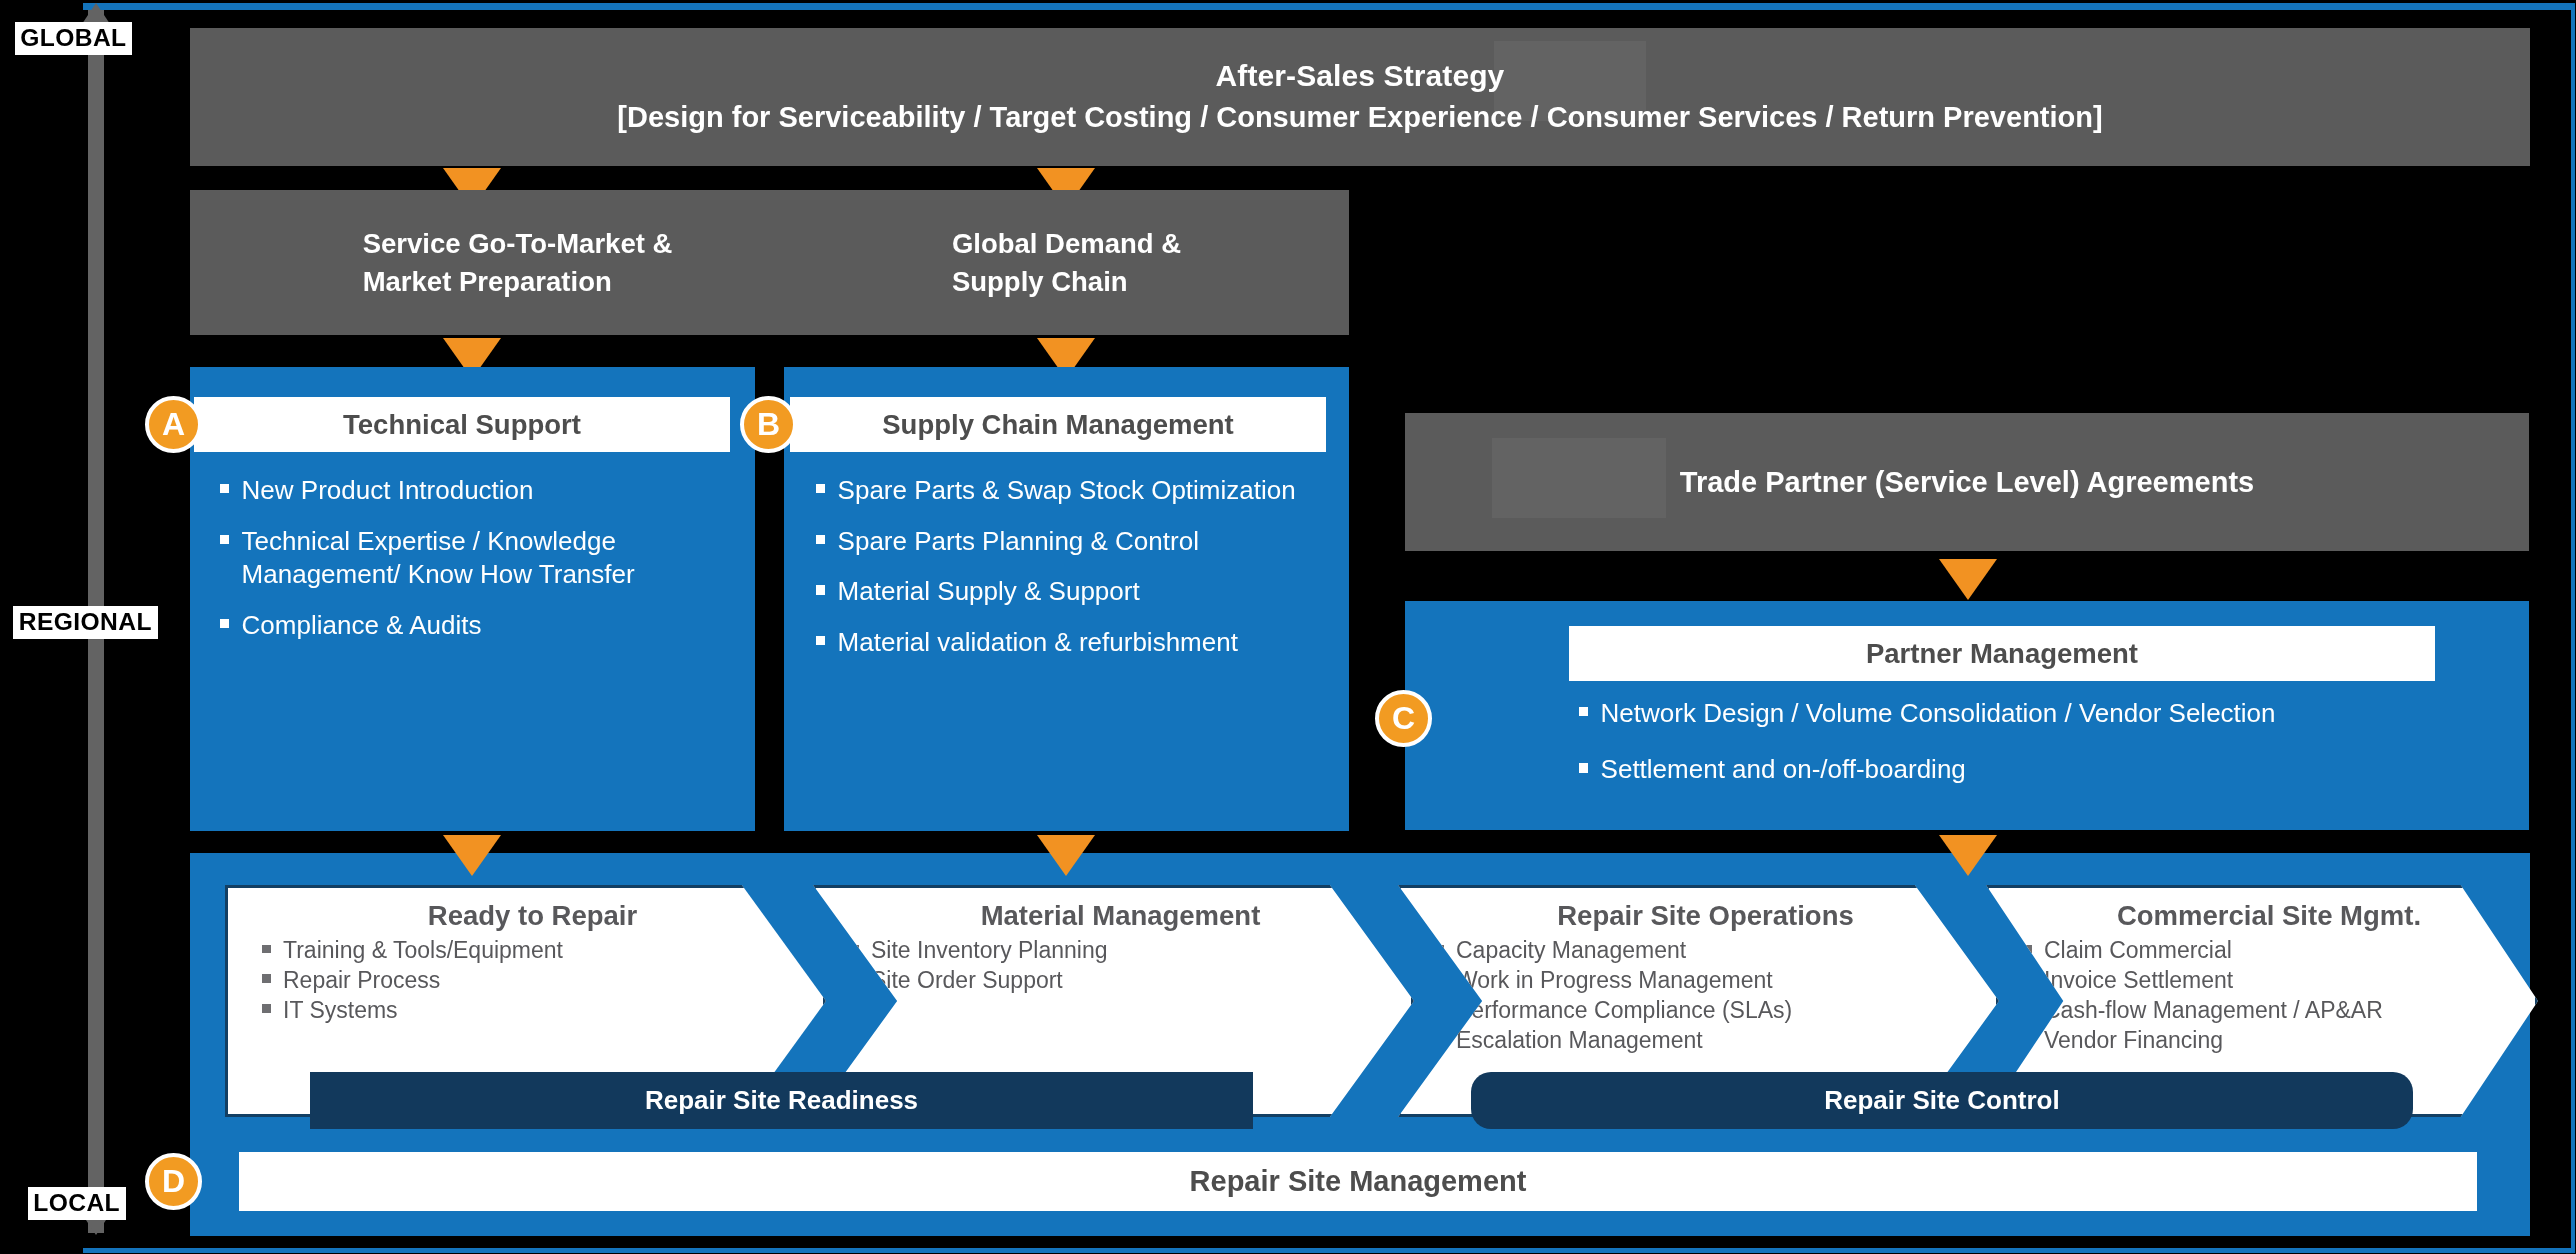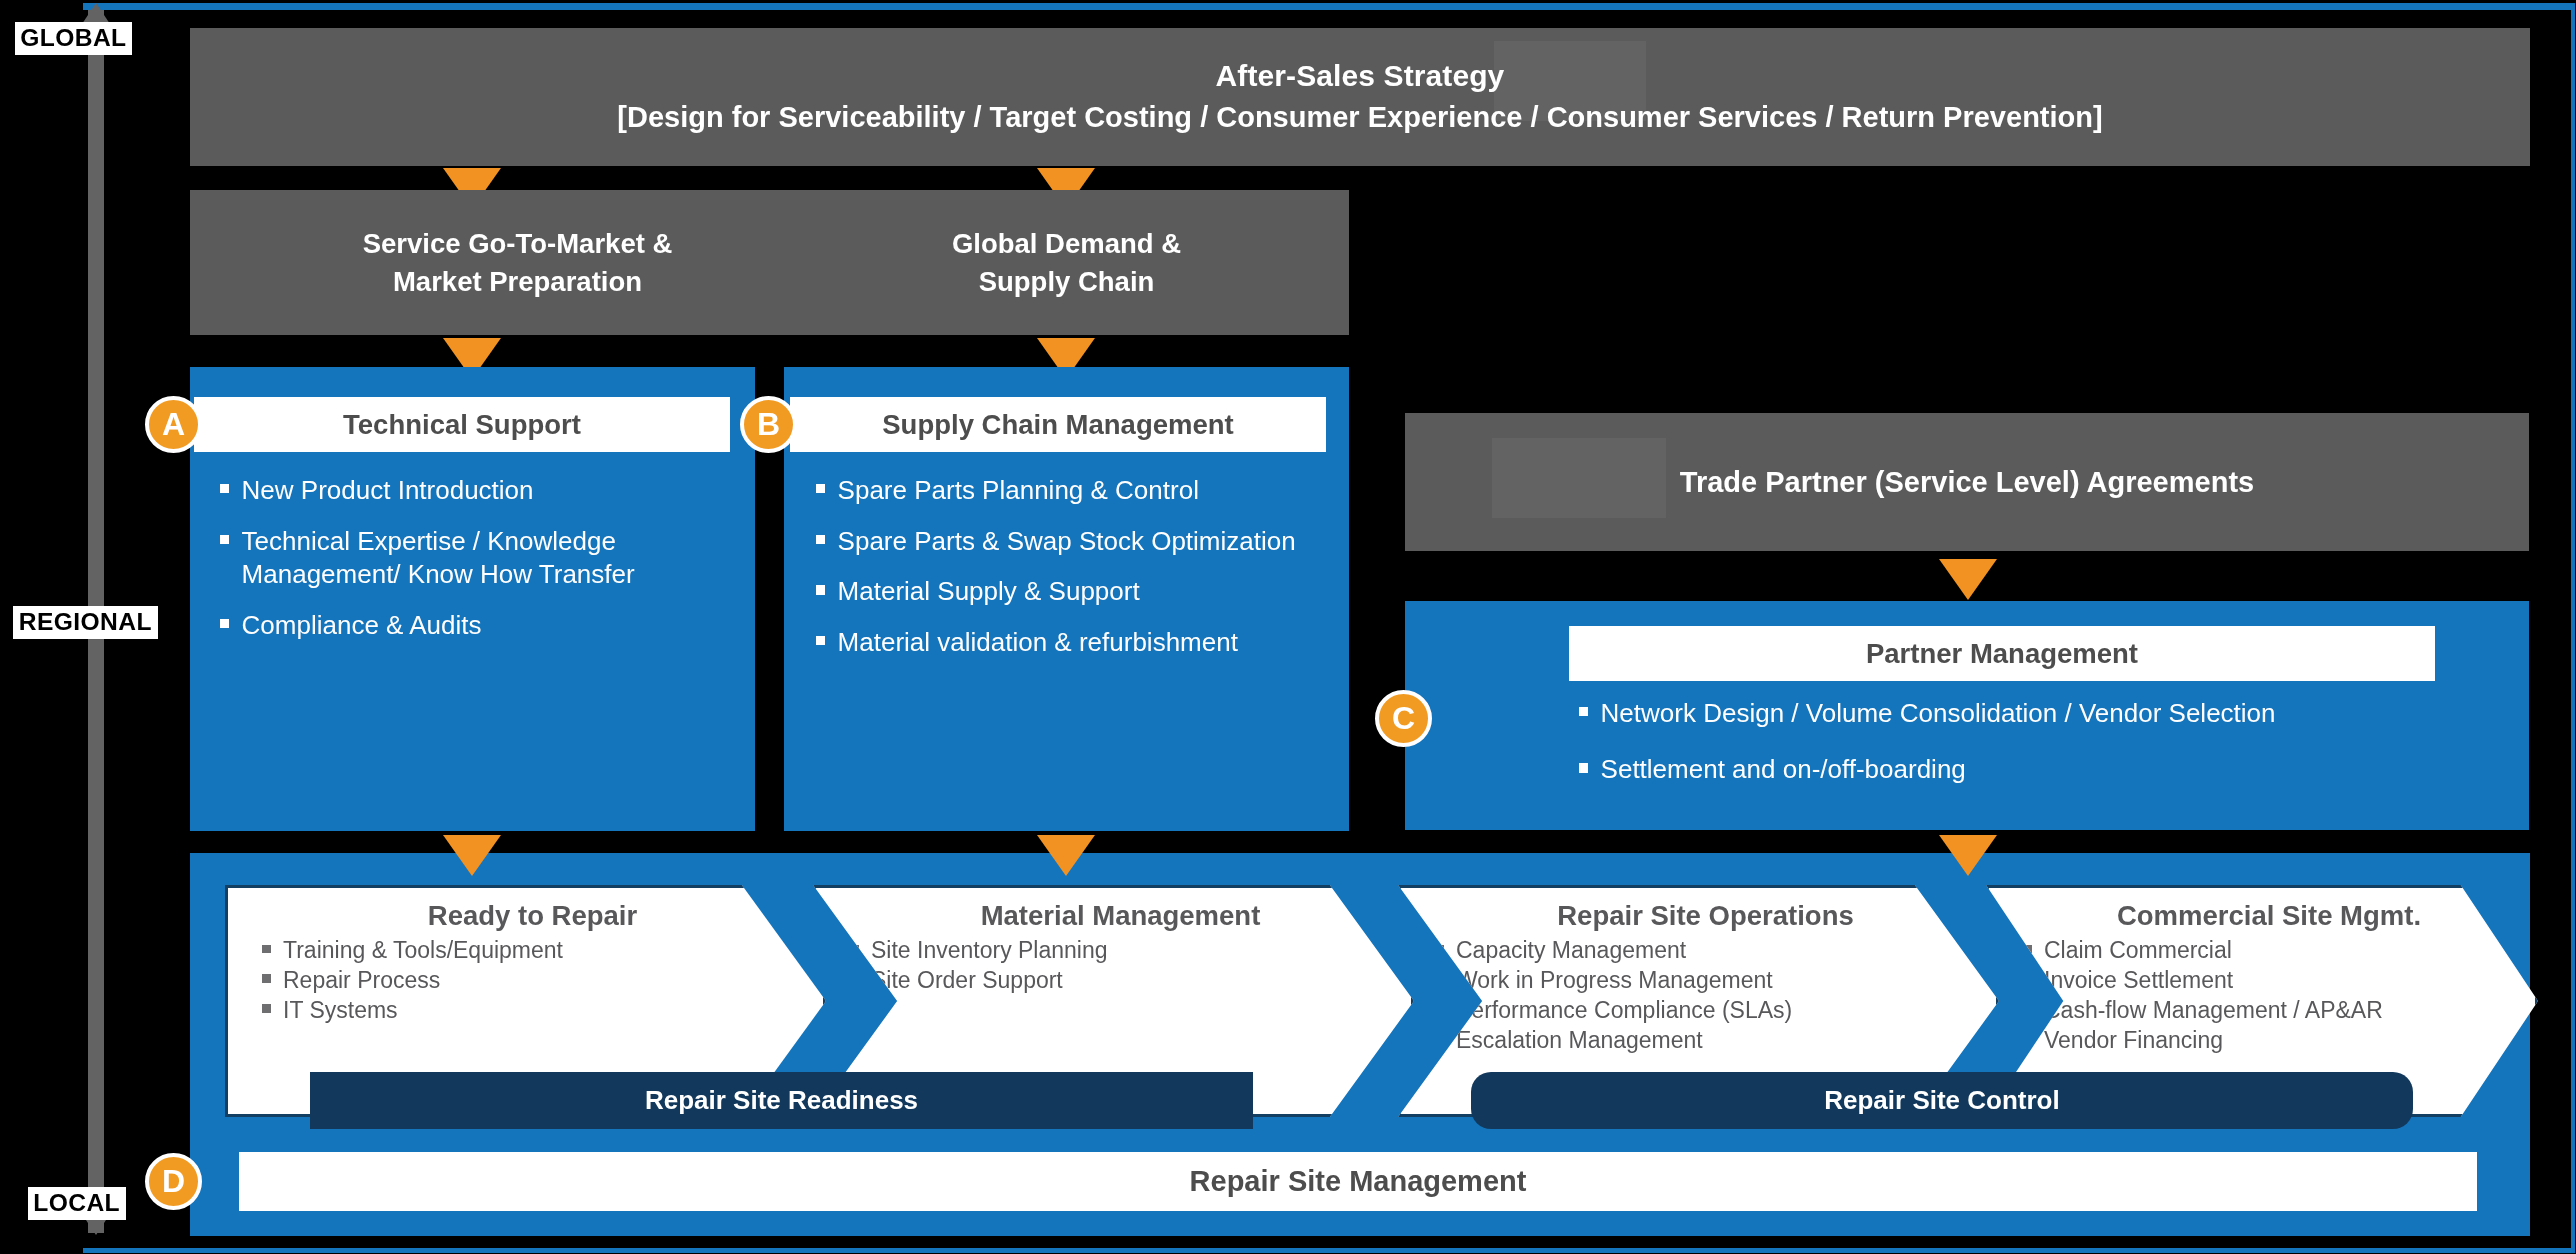--- a/index.html
+++ b/index.html
@@ -34,21 +34,21 @@
     padding:4.3px 5.8px; white-space:nowrap;
   }
   #lbl-global   { left:14.5px;  top:22px;   font-size:24.6px; }
   #lbl-regional { left:13px;   top:606px;  font-size:24.6px; }
   #lbl-local    { left:27.5px;  top:1187px; font-size:24.6px; }
 
   
   .gbox {
     position:absolute; background:#5B5B5B; color:#ffffff;
     display:flex; flex-direction:column; align-items:center; justify-content:center;
-    text-align:center; font-weight:bold;
+    text-align:left; font-weight:bold;
   }
   .gbox .ghost {
     position:absolute; background:#636363;
   }
   .gbox .t { position:relative; z-index:2; }
 
   #box-strategy { left:190px; top:27.5px; width:2340px; height:138px; }
   #box-strategy .ghost { left:1304px; top:13px; width:152px; height:80px; }
   #box-strategy .l1 { font-size:30px; letter-spacing:0.1px; }
   #box-strategy .l2 { font-size:29px; font-weight:bold; margin-top:8.7px; }
@@ -195,22 +195,22 @@
   <ul class="blist" id="list-a">
     <li>New Product Introduction</li>
     <li>Technical Expertise / Knowledge Management/ Know How Transfer</li>
     <li>Compliance &amp; Audits</li>
   </ul>
   <div class="badge" id="bdg-a">A</div>
 
   <div class="bpanel" id="pan-b"></div>
   <div class="whead" id="head-b">Supply Chain Management</div>
   <ul class="blist" id="list-b">
+    <li>Spare Parts &amp;  Swap Stock Optimization</li>
     <li>Spare Parts Planning &amp; Control</li>
-    <li>Spare Parts &amp;  Swap Stock Optimization</li>
     <li>Material Supply &amp; Support</li>
     <li>Material validation &amp; refurbishment</li>
   </ul>
   <div class="badge" id="bdg-b">B</div>
 
   <div class="gbox" id="box-tpsla">
     <div class="ghost"></div>
     <div class="t l1">Trade Partner (Service Level) Agreements</div>
   </div>
   <div class="arrow" id="ar-5"></div>

